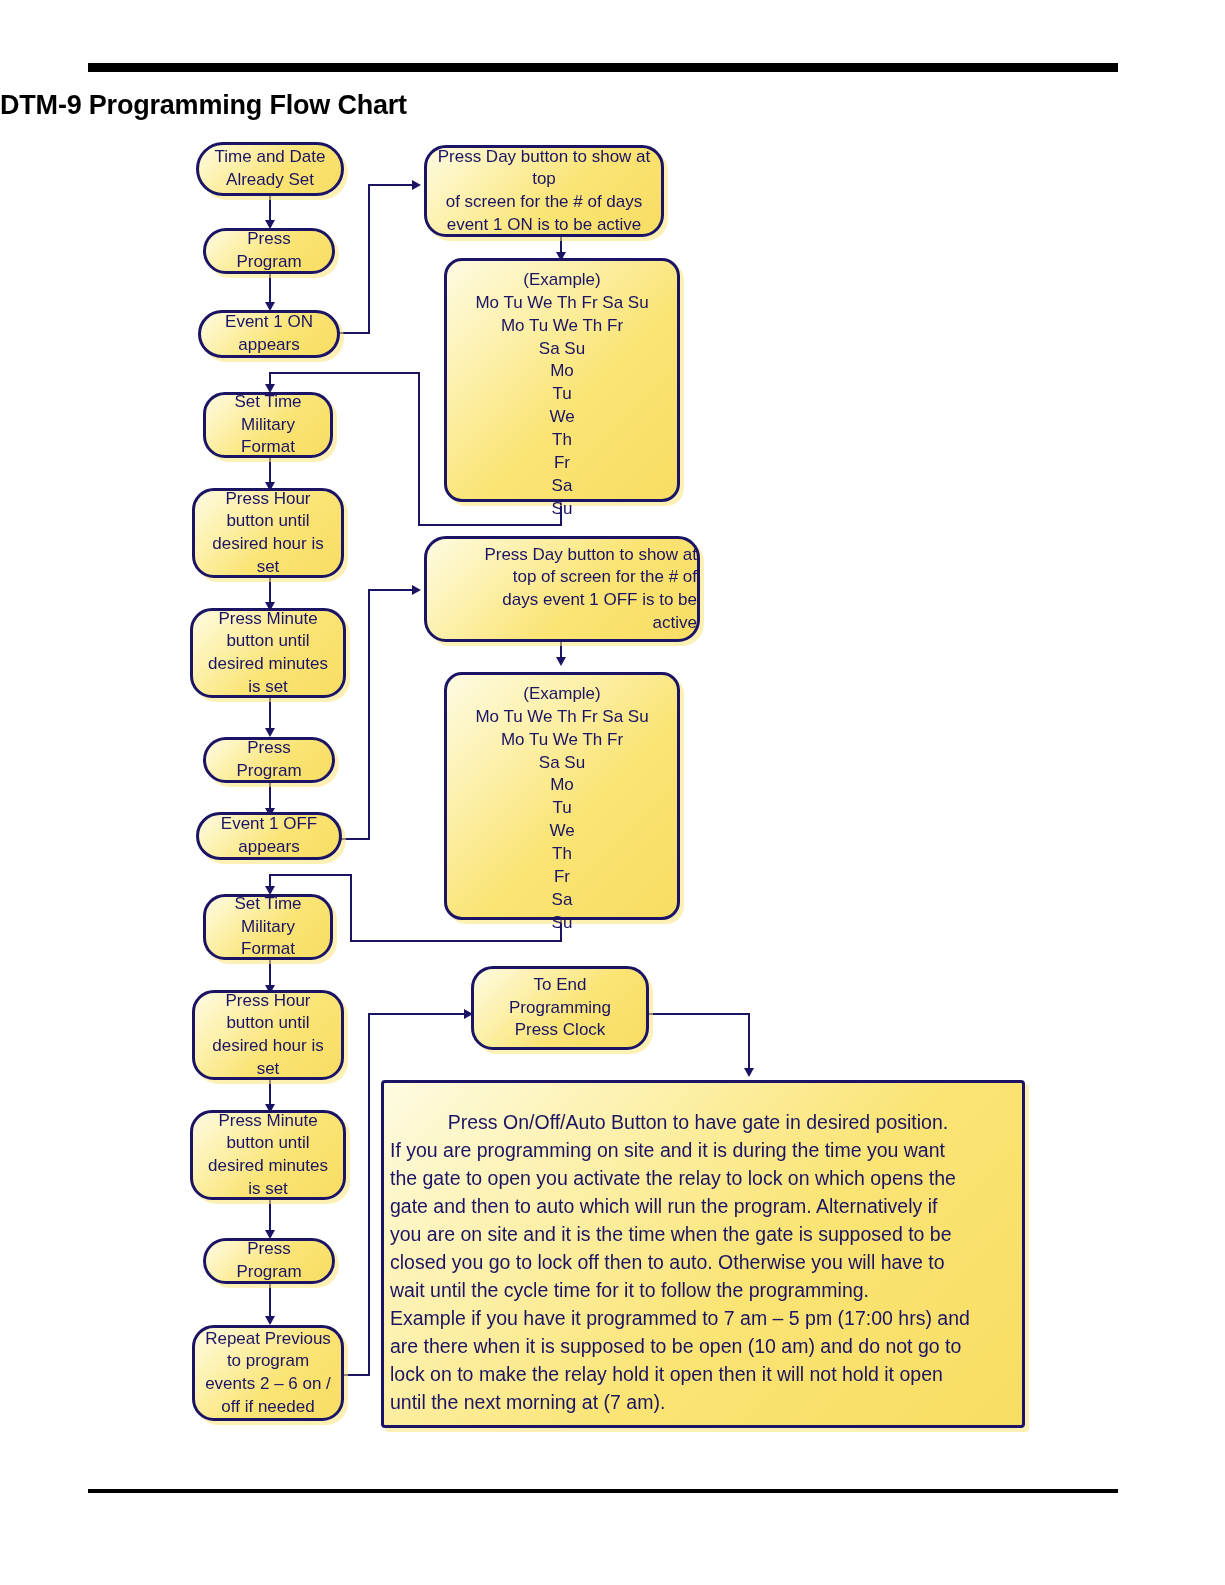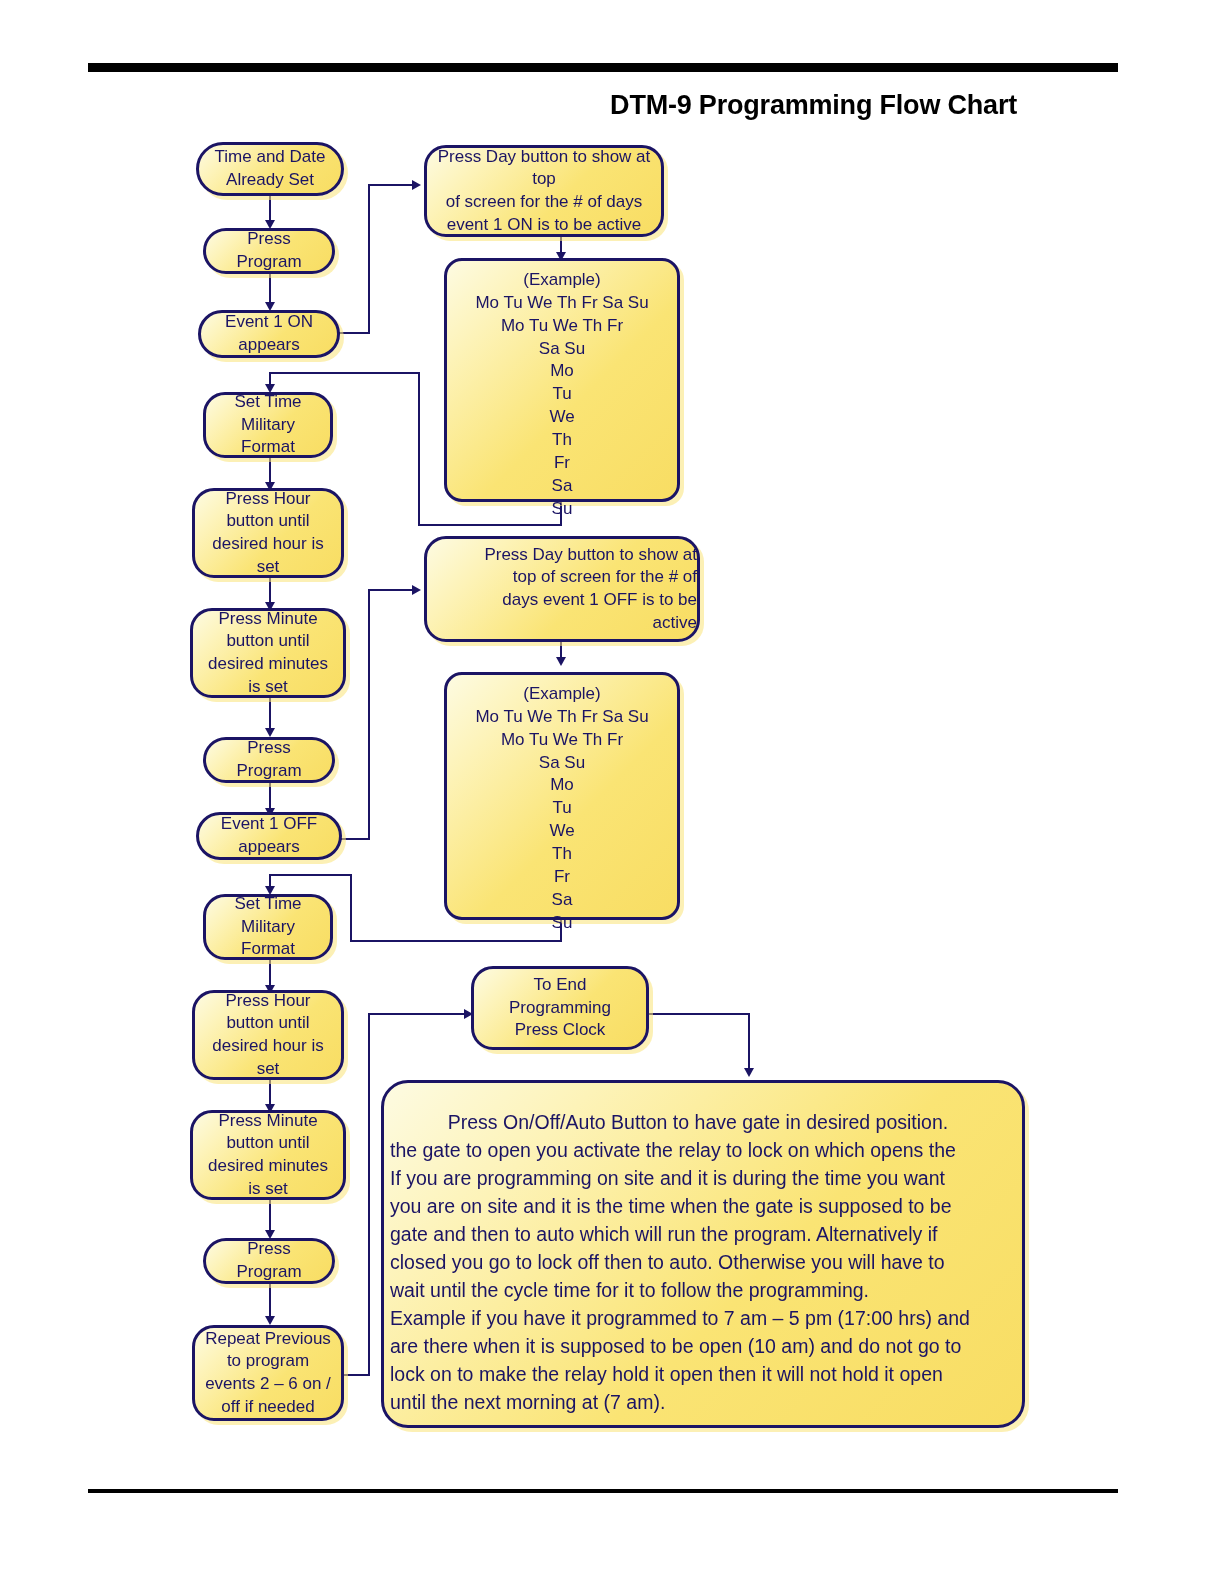--- a/index.html
+++ b/index.html
@@ -18,21 +18,21 @@
     background:#000000;
   }
   .rule-bottom{
     position:absolute;left:88px;top:1489px;width:1030px;height:4px;
     background:#000000;
   }
 
   
   .title{
     position:absolute;left:0;top:90px;width:1017px;
-    text-align:right;
+    text-align:left;
     font-size:27px;font-weight:700;color:#000000;
     letter-spacing:-0.2px;
     white-space:nowrap;
   }
 
   
   .node{
     position:absolute;
     box-sizing:border-box;
     border:3px solid #1b1464;
@@ -56,21 +56,21 @@
   
   .node.example{
     border-radius:18px;
     align-items:flex-start;
     padding-top:8px;
   }
   .node.example .txt{line-height:1.345;}
 
   
   .node.paragraph{
-    border-radius:27px;
+    border-radius:4px;
     text-align:left;
     align-items:flex-start;
     padding:26px 16px 10px 6px;
     font-size:19.5px;
     line-height:1.435;
   }
   .node.paragraph .txt{text-align:left;}
   .node.paragraph .indent{text-align:center;}
 
   
@@ -313,24 +313,24 @@
     </span>
   </div>
 
   <div class="conn h" style="left:646px;top:1013px;width:104px;"></div>
   <div class="conn v" style="left:748px;top:1013px;height:62px;"></div>
   <div class="arrow-down" style="left:744px;top:1068px;"></div>
 
   <div class="node paragraph" style="left:381px;top:1080px;width:644px;height:348px;">
     <span class="txt">
       <span class="indent" style="display:block;">Press On/Off/Auto Button to have gate in desired position.</span>
+      <span style="display:block;">If you are programming on site and it is during the time you want</span>
       <span style="display:block;">the gate to open you activate the relay to lock on which opens the</span>
-      <span style="display:block;">If you are programming on site and it is during the time you want</span>
+      <span style="display:block;">gate and then to auto which will run the program. Alternatively if</span>
       <span style="display:block;">you are on site and it is the time when the gate is supposed to be</span>
-      <span style="display:block;">gate and then to auto which will run the program. Alternatively if</span>
       <span style="display:block;">closed you go to lock off then to auto. Otherwise you will have to</span>
       <span style="display:block;">wait until the cycle time for it to follow the programming.</span>
       <span style="display:block;">Example if you have it programmed to 7 am – 5 pm (17:00 hrs) and</span>
       <span style="display:block;">are there when it is supposed to be open (10 am) and do not go to</span>
       <span style="display:block;">lock on to make the relay hold it open then it will not hold it open</span>
       <span style="display:block;">until the next morning at (7 am).</span>
     </span>
   </div>
 
 </div>

